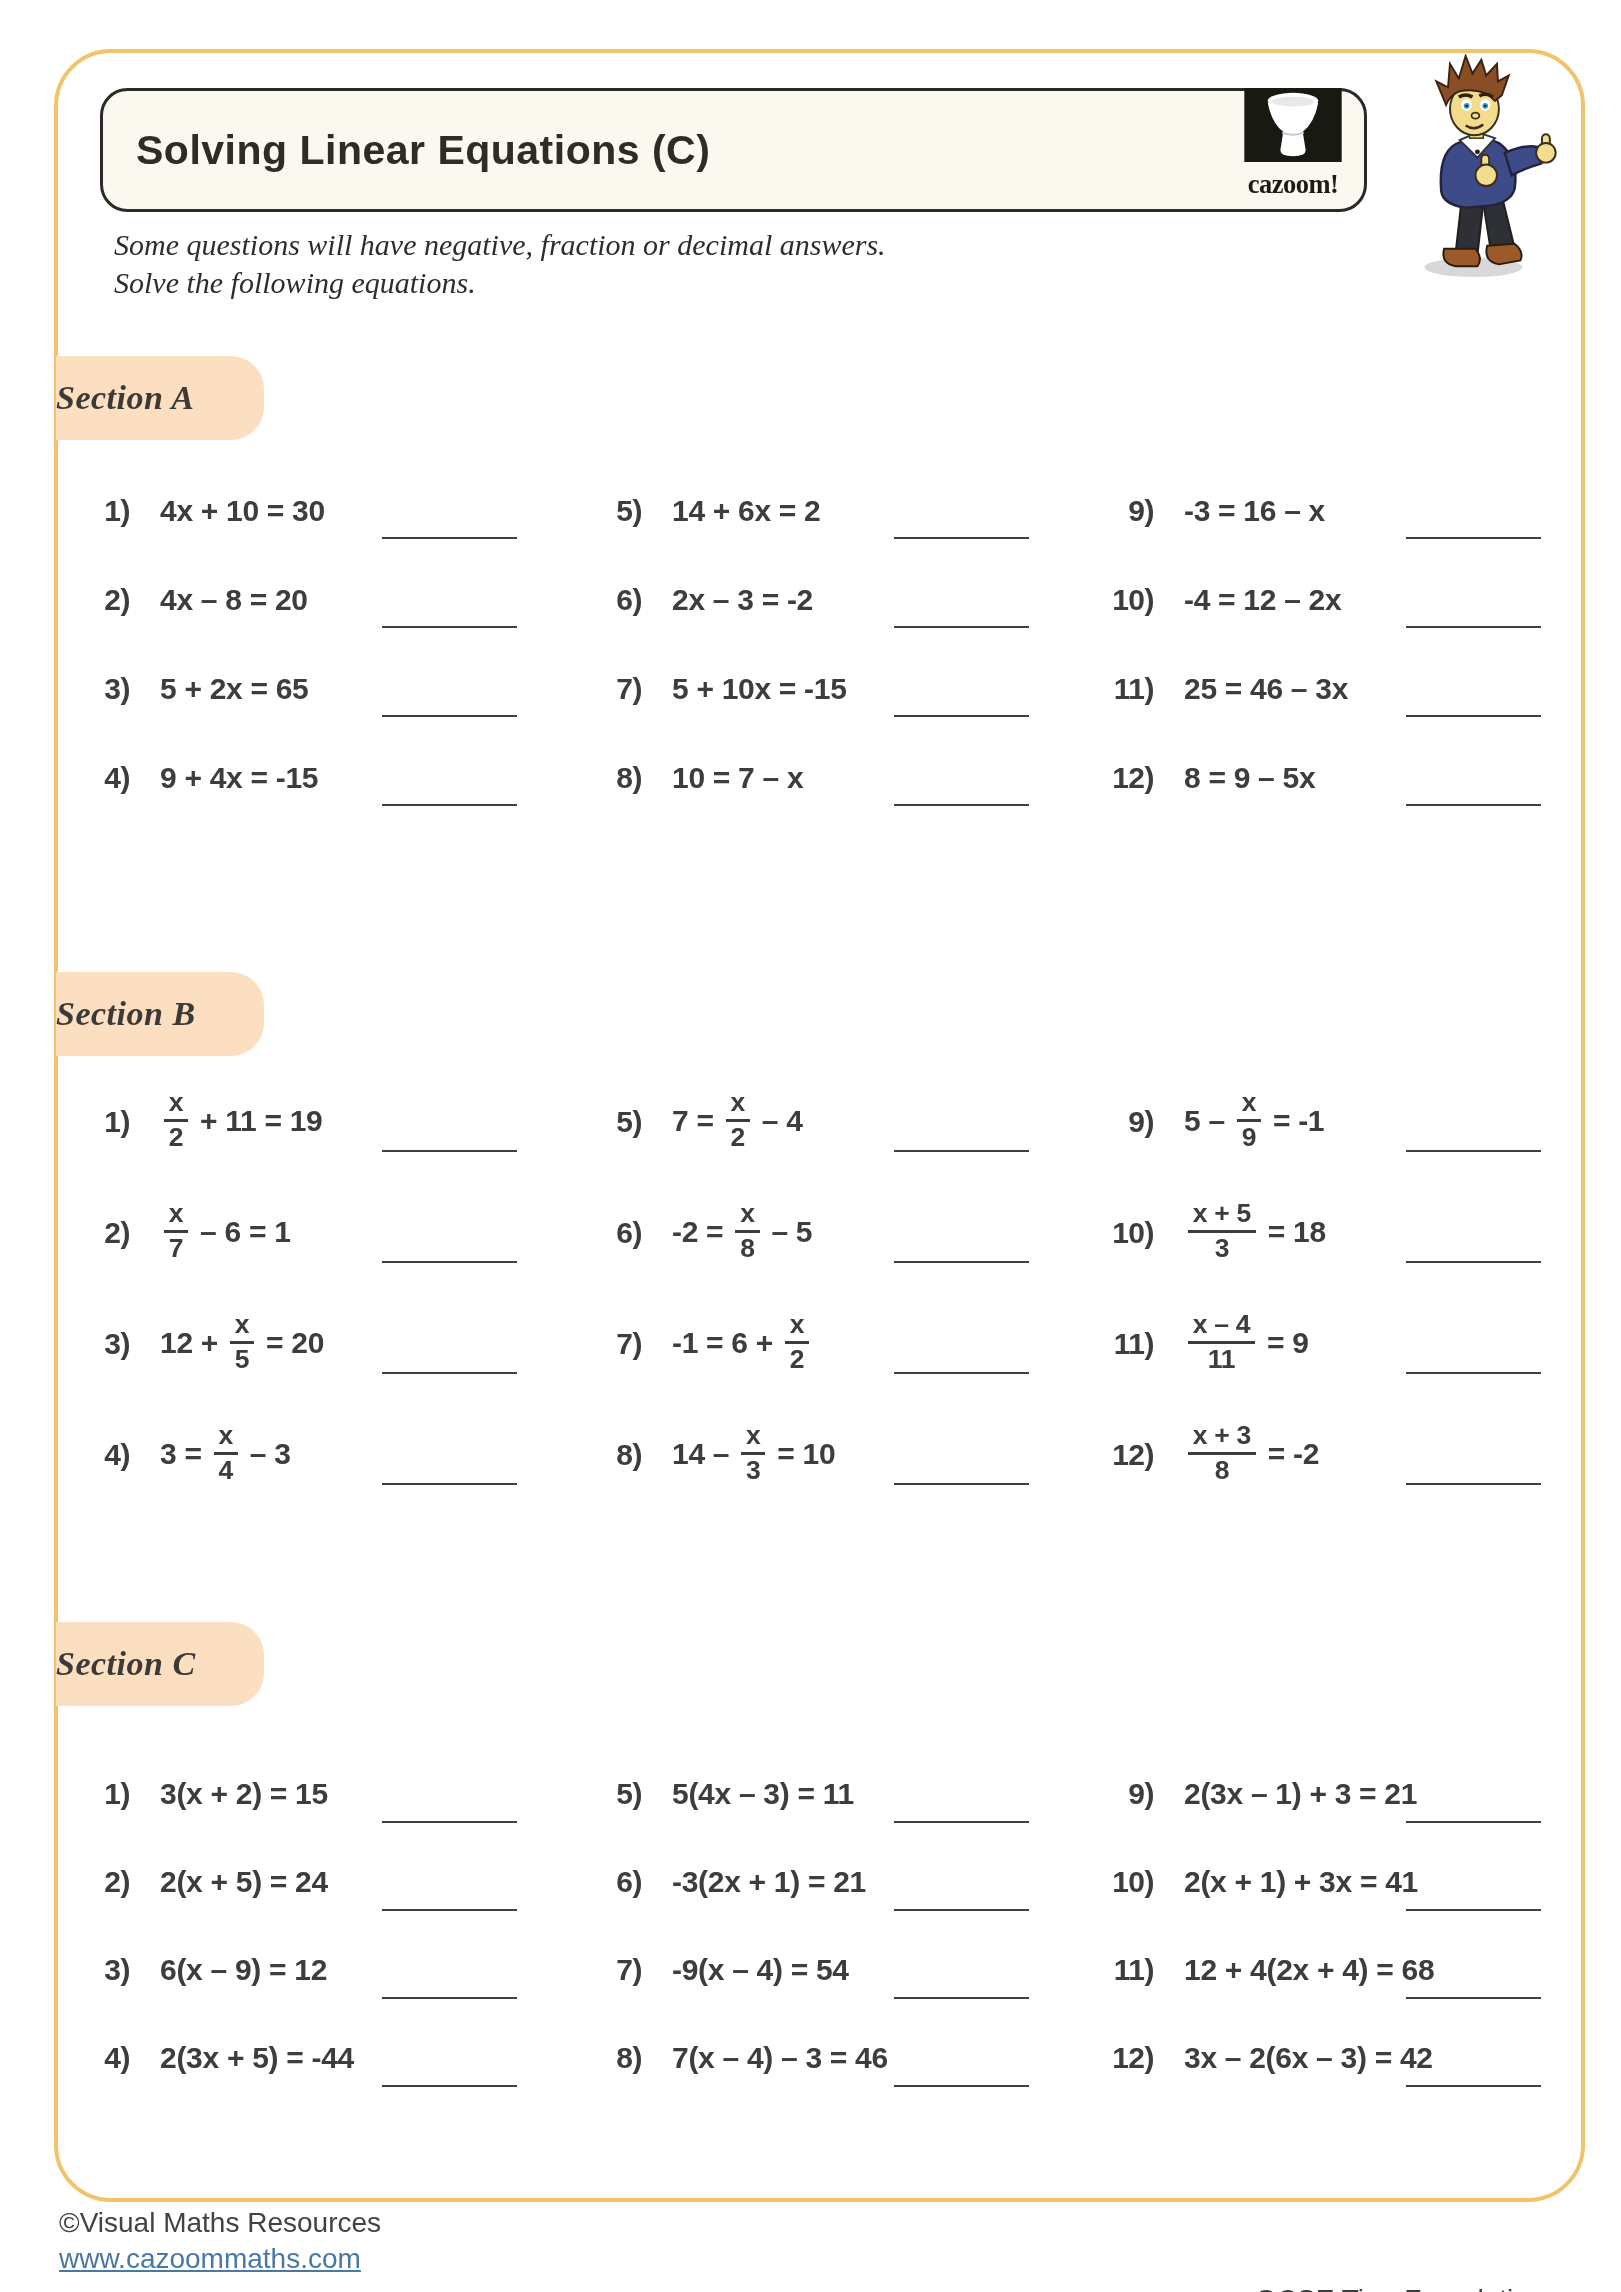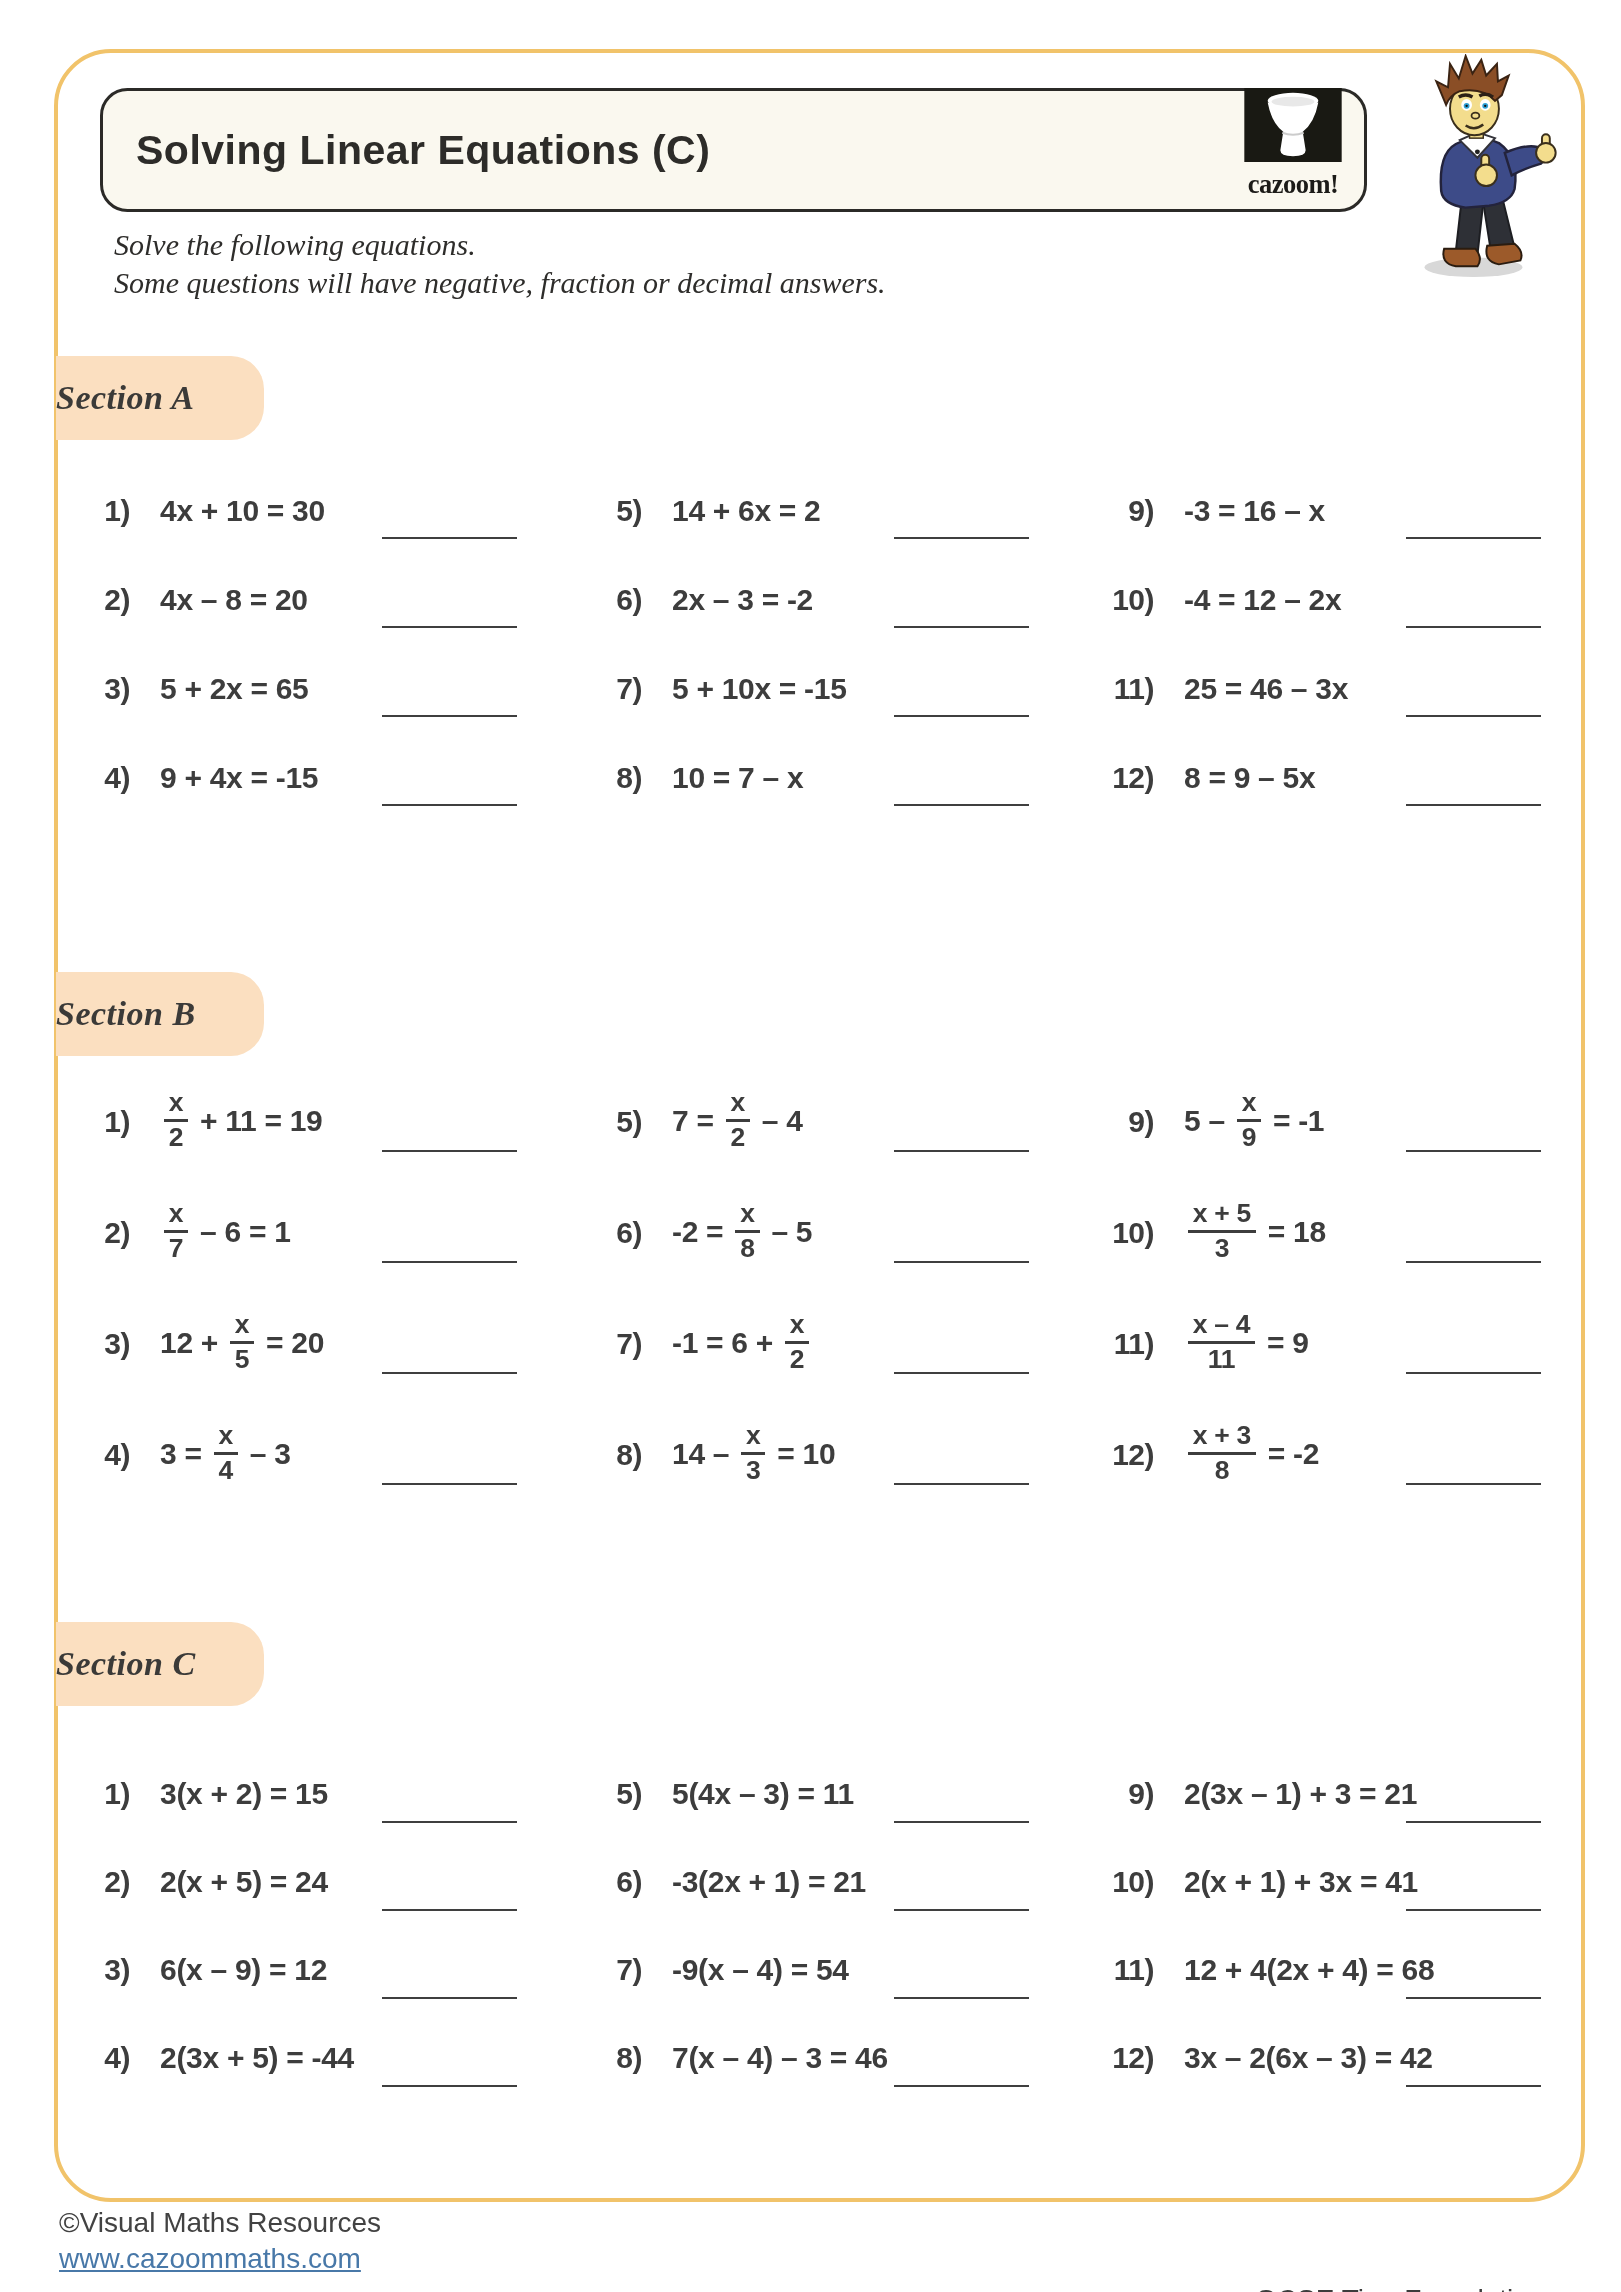--- a/index.html
+++ b/index.html
@@ -87,22 +87,22 @@
     <ellipse cx="60" cy="52" rx="5.5" ry="6" fill="#ffffff"></ellipse>
     <circle cx="41" cy="53" r="3" fill="#2e9fd4"></circle>
     <circle cx="60" cy="53" r="3" fill="#2e9fd4"></circle>
     <circle cx="41" cy="53" r="1.2" fill="#111"></circle>
     <circle cx="60" cy="53" r="1.2" fill="#111"></circle>
     <ellipse cx="50" cy="63" rx="4" ry="3" fill="none" stroke="#3a2f1c" stroke-width="1.8"></ellipse>
     <path d="M40,73 Q49,79 58,72" stroke="#3a2f1c" stroke-width="2.5" fill="none"></path>
   </svg>
 
   <div class="instructions">
+    <div>Some questions will have negative, fraction or decimal answers.</div>
     <div>Solve the following equations.</div>
-    <div>Some questions will have negative, fraction or decimal answers.</div>
   </div>
 
   <div class="sec-label" style="top:356px">
     <span>Section A</span>
   </div>
   <div class="cols rows-a" style="top:466px">
       <div class="col">
         <div class="prob">
           <span class="pnum">1)</span>
           <span class="eq">

